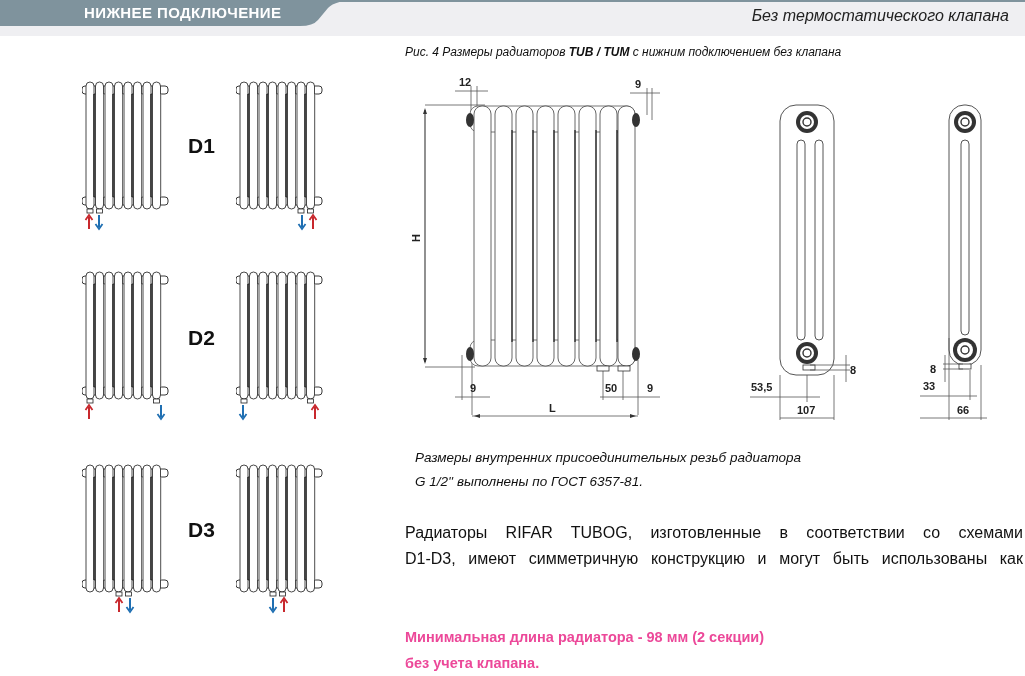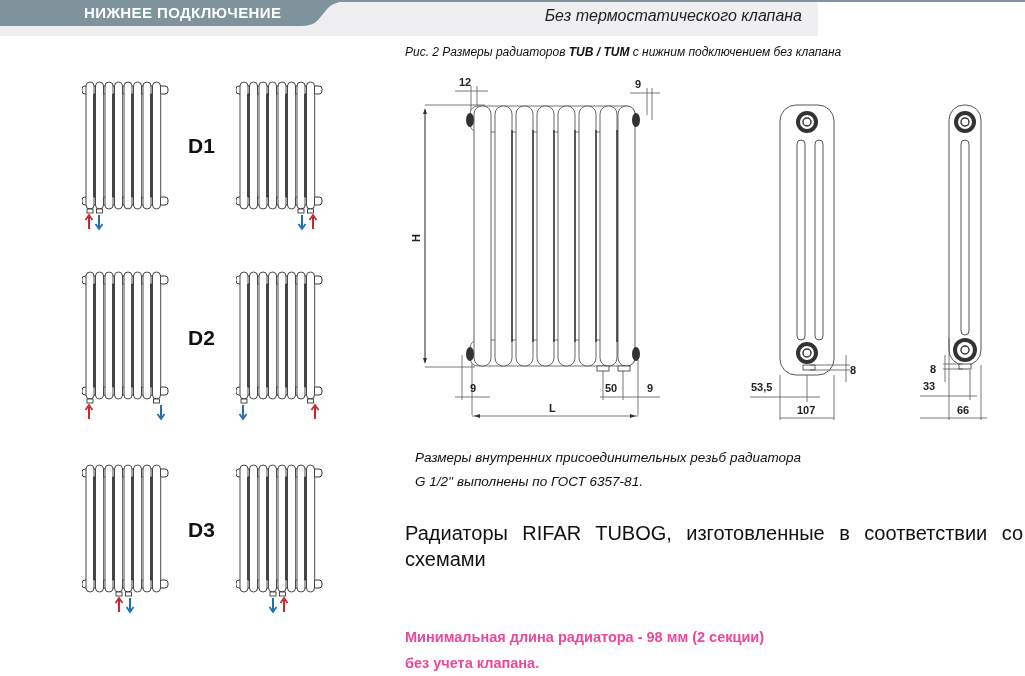--- a/index.html
+++ b/index.html
@@ -1,60 +1,60 @@
 <!DOCTYPE html>
 <html><head>
 <meta charset="utf-8">
 <style>
   * { box-sizing: border-box; margin: 0; padding: 0; }
   html, body { width: 1025px; height: 676px; background: #ffffff; overflow: hidden; }
   body { position: relative; font-family: "Liberation Sans", sans-serif; color: #111; }
 
   
-  .header { position: absolute; left: 0; top: 0; width: 818px; height: 36px; background: #efeff2; }
+  .header { position: absolute; left: 0; top: 0; width: 1025px; height: 36px; background: #efeff2; }
   .header-tab { position: absolute; left: 0; top: 0; width: 360px; height: 26px; }
   .header-tab svg { position: absolute; left: 0; top: 0; }
   .header-title { position: absolute; left: 84px; top: 4px; font-size: 15px; font-weight: bold; color: #ffffff; letter-spacing: 0.4px; }
   .header-topline { position: absolute; left: 340px; top: 0; width: 685px; height: 2px; background: #7f939d; }
   .header-subtitle { position: absolute; right: 16px; top: 7px; font-size: 16px; font-style: italic; color: #222; }
 
   .fig-caption { position: absolute; left: 405px; top: 45px; font-size: 12px; font-style: italic; color: #111; }
   .fig-caption b { font-weight: bold; }
 
   
   .scheme { position: absolute; }
   .scheme svg { display: block; }
   .scheme-label { position: absolute; font-size: 21px; font-weight: bold; color: #111; }
 
   
   .drawing { position: absolute; font-weight: bold; }
   .dim { font-size: 11px; fill: #222; font-family: "Liberation Sans", sans-serif; }
 
   
   .note { position: absolute; left: 415px; top: 446px; font-size: 13.5px; font-style: italic; line-height: 24px; color: #111; }
-  .desc { position: absolute; left: 405px; top: 520px; width: 618px; font-size: 20px; line-height: 26px; text-align: justify; color: #111; }
+  .desc { position: absolute; left: 405px; top: 520px; width: 618px; font-size: 16px; line-height: 26px; text-align: justify; color: #111; }
   .desc span { display: block; }
   .desc .last { text-align: left; }
   .summary { position: absolute; left: 405px; top: 624px; font-size: 14.5px; font-weight: bold; line-height: 26px; color: #ec4899; }
 </style>
 </head>
 <body>
 
 <div class="header">
   <div class="header-topline"></div>
   <div class="header-tab">
     <svg width="360" height="26" viewBox="0 0 360 26">
       <path d="M0 0 H360 Q335 0 328 8 L318 20 Q313 26 300 26 H0 Z" fill="#7f939d"></path>
     </svg>
     <span class="header-title">НИЖНЕЕ ПОДКЛЮЧЕНИЕ</span>
   </div>
   <span class="header-subtitle">Без термостатического клапана</span>
 </div>
 
-<div class="fig-caption"><span>Рис. 2 Размеры радиаторов </span><b>TUB / TUM</b><span> с нижним подключением без клапана</span></div>
+<div class="fig-caption"><span>Рис. 4 Размеры радиаторов </span><b>TUB / TUM</b><span> с нижним подключением без клапана</span></div>
 
 <svg width="0" height="0" style="position:absolute">
   <defs>
     <g id="rad">
 
       <g fill="#fff" stroke="#222" stroke-width="0.9">
         <rect x="0" y="6" width="86" height="8" rx="3"></rect>
         <rect x="0" y="117" width="86" height="8" rx="3"></rect>
       </g>
 
@@ -281,18 +281,19 @@
   </svg>
 </div>
 
 <div class="note">
   <div>Размеры внутренних присоединительных резьб радиатора</div>
   <div>G 1/2'' выполнены по ГОСТ 6357-81.</div>
 </div>
 
 <div class="desc">
   <span style="text-align-last: justify;">Радиаторы  RIFAR TUBOG, изготовленные в соответствии со схемами</span>
+  <span style="text-align-last: justify;">D1-D3, имеют симметричную конструкцию и могут быть использованы как</span>
 </div>
 
 <div class="summary">
   <div>Минимальная длина радиатора - 98 мм (2 секции)</div>
   <div>без учета клапана.</div>
 </div>
 
 </body></html>

